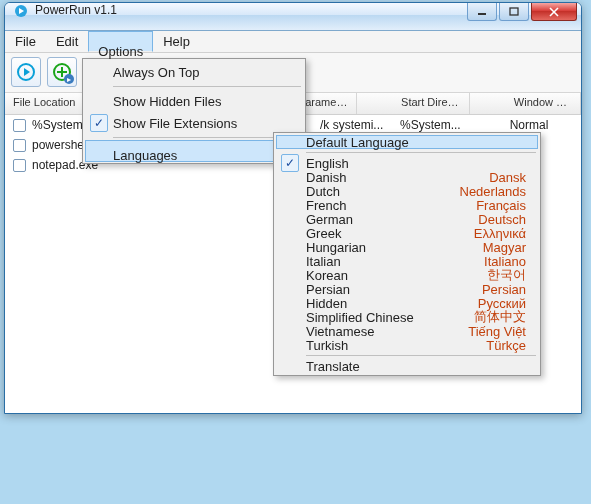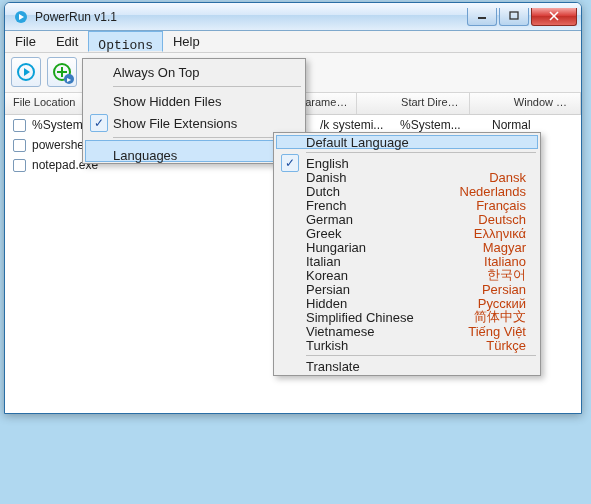--- a/index.html
+++ b/index.html
@@ -5,48 +5,48 @@
 * { box-sizing: border-box; margin: 0; padding: 0; font-family: "Segoe UI", Tahoma, sans-serif; }
 body { background: #b0d8f0; width: 591px; height: 504px; overflow: hidden; position: relative; }
 
 .window {
   position: absolute; left: 4px; top: 2px; width: 578px; height: 412px;
   background: #fff; border: 1px solid #2a6ea5; border-radius: 6px 6px 0 0;
   box-shadow: 0 2px 10px rgba(0,0,0,.3);
 }
 .titlebar {
   height: 28px; background: linear-gradient(#f4f9ff 0%, #d7e8f9 45%, #bcd9f2 46%, #e2effb 100%);
-  border-radius: 5px 5px 0 0; display: flex; align-items: center; padding-left: 8px;
+  border-radius: 5px 5px 0 0; display: flex; align-items: flex-start; padding-left: 8px;
   border-bottom: 1px solid #7ea8cc;
 }
 .titlebar-icon { width: 16px; height: 16px; margin-right: 6px; display: inline-flex; }
 .titlebar-title { font-size: 12px; color: #222; flex: 1; }
 .win-btns { display: flex; gap: 2px; margin-right: 4px; }
 .win-btn { width: 30px; height: 18px; border-radius: 0 0 3px 3px; display:flex; align-items:center; justify-content:center; font-size:11px; color:#333; cursor:pointer; }
 .win-min { background: linear-gradient(#e8f1fb,#b7d4ef); border:1px solid #6f9fcf; border-top:none;}
 .win-max { background: linear-gradient(#e8f1fb,#b7d4ef); border:1px solid #6f9fcf; border-top:none;}
 .win-close { width:46px; background: linear-gradient(#f6a6a2,#d9403b 45%,#c22d26 46%,#e4685f); border:1px solid #8b2a22; border-top:none; color:#fff;}
 
 .menubar { height: 22px; display: flex; align-items: stretch; font-size: 13px; border-bottom: 1px solid #d0d0d0; background:#f4f4f4;}
 .menu-item { padding: 3px 10px 2px; cursor: pointer; color:#222; }
-.menu-item.open { background:#cde6fb; border: 1px solid #7ab5e6; padding: 6px 9px 1px; position:relative; z-index:3; border-bottom:1px solid #f0f0f0;font-family:Liberation Mono, monospace; }
+.menu-item.open { background:#cde6fb; border: 1px solid #7ab5e6; padding: 12px 9px 1px; position:relative; z-index:3; border-bottom:1px solid #f0f0f0; }
 
 .toolbar { height: 40px; padding: 4px 6px; display:flex; gap:6px; border-bottom:1px solid #d6d6d6; background:#f7f7f7;}
 .tool-btn { width:30px; height:30px; border:1px solid #9cb8d6; border-radius:3px; background:linear-gradient(#fefefe,#e7f0fa); display:flex; align-items:center; justify-content:center; cursor:pointer; position:relative;}
 .tool-play { color:#0aa0d8; }
 .tool-add { color:#1aa51a; }
 .tool-badge { position:absolute; right:2px; bottom:2px; width:10px;height:10px; background:#3b7cc0; border-radius:50%; color:#fff; font-size:8px; display:flex;align-items:center;justify-content:center;}
 
 .listview { position:relative; height: calc(100% - 28px - 22px - 40px); }
 .list-header { display:flex; height:22px; background:linear-gradient(#fdfdfd,#ececec); border-bottom:1px solid #d0d0d0; font-size:11px; color:#333;gap:36px;}
 .list-col { padding:3px 8px; border-right:1px solid #d6d6d6; white-space:nowrap; overflow:hidden; text-overflow:ellipsis;}
 .col-file { width: 308px; }
 .col-param { width: 80px; }
 .col-dir { width: 92px; }
-.col-win { width: 90px; }
+.col-win { width: 90px; text-align: center; }
 
 .list-row { display:flex; height:20px; font-size:12px; color:#222; align-items:center;}
 .list-row .cell { padding:0 8px; white-space:nowrap; overflow:hidden; text-overflow:ellipsis;}
 .chk { width:13px; height:13px; border:1px solid #7a99b8; border-radius:2px; margin: 0 6px 0 8px; display:inline-block; background:#fff;}
 .fileLabel { flex:0 0 280px; overflow:hidden; text-overflow:ellipsis; white-space: nowrap;}
 
 .dropdown {
   position:absolute; left: 82px; top: 58px; width: 224px;
   background:#f0f0f0; border:1px solid #979797; box-shadow: 3px 3px 6px rgba(0,0,0,.25);
   z-index:2; font-size:13px; padding: 2px;

